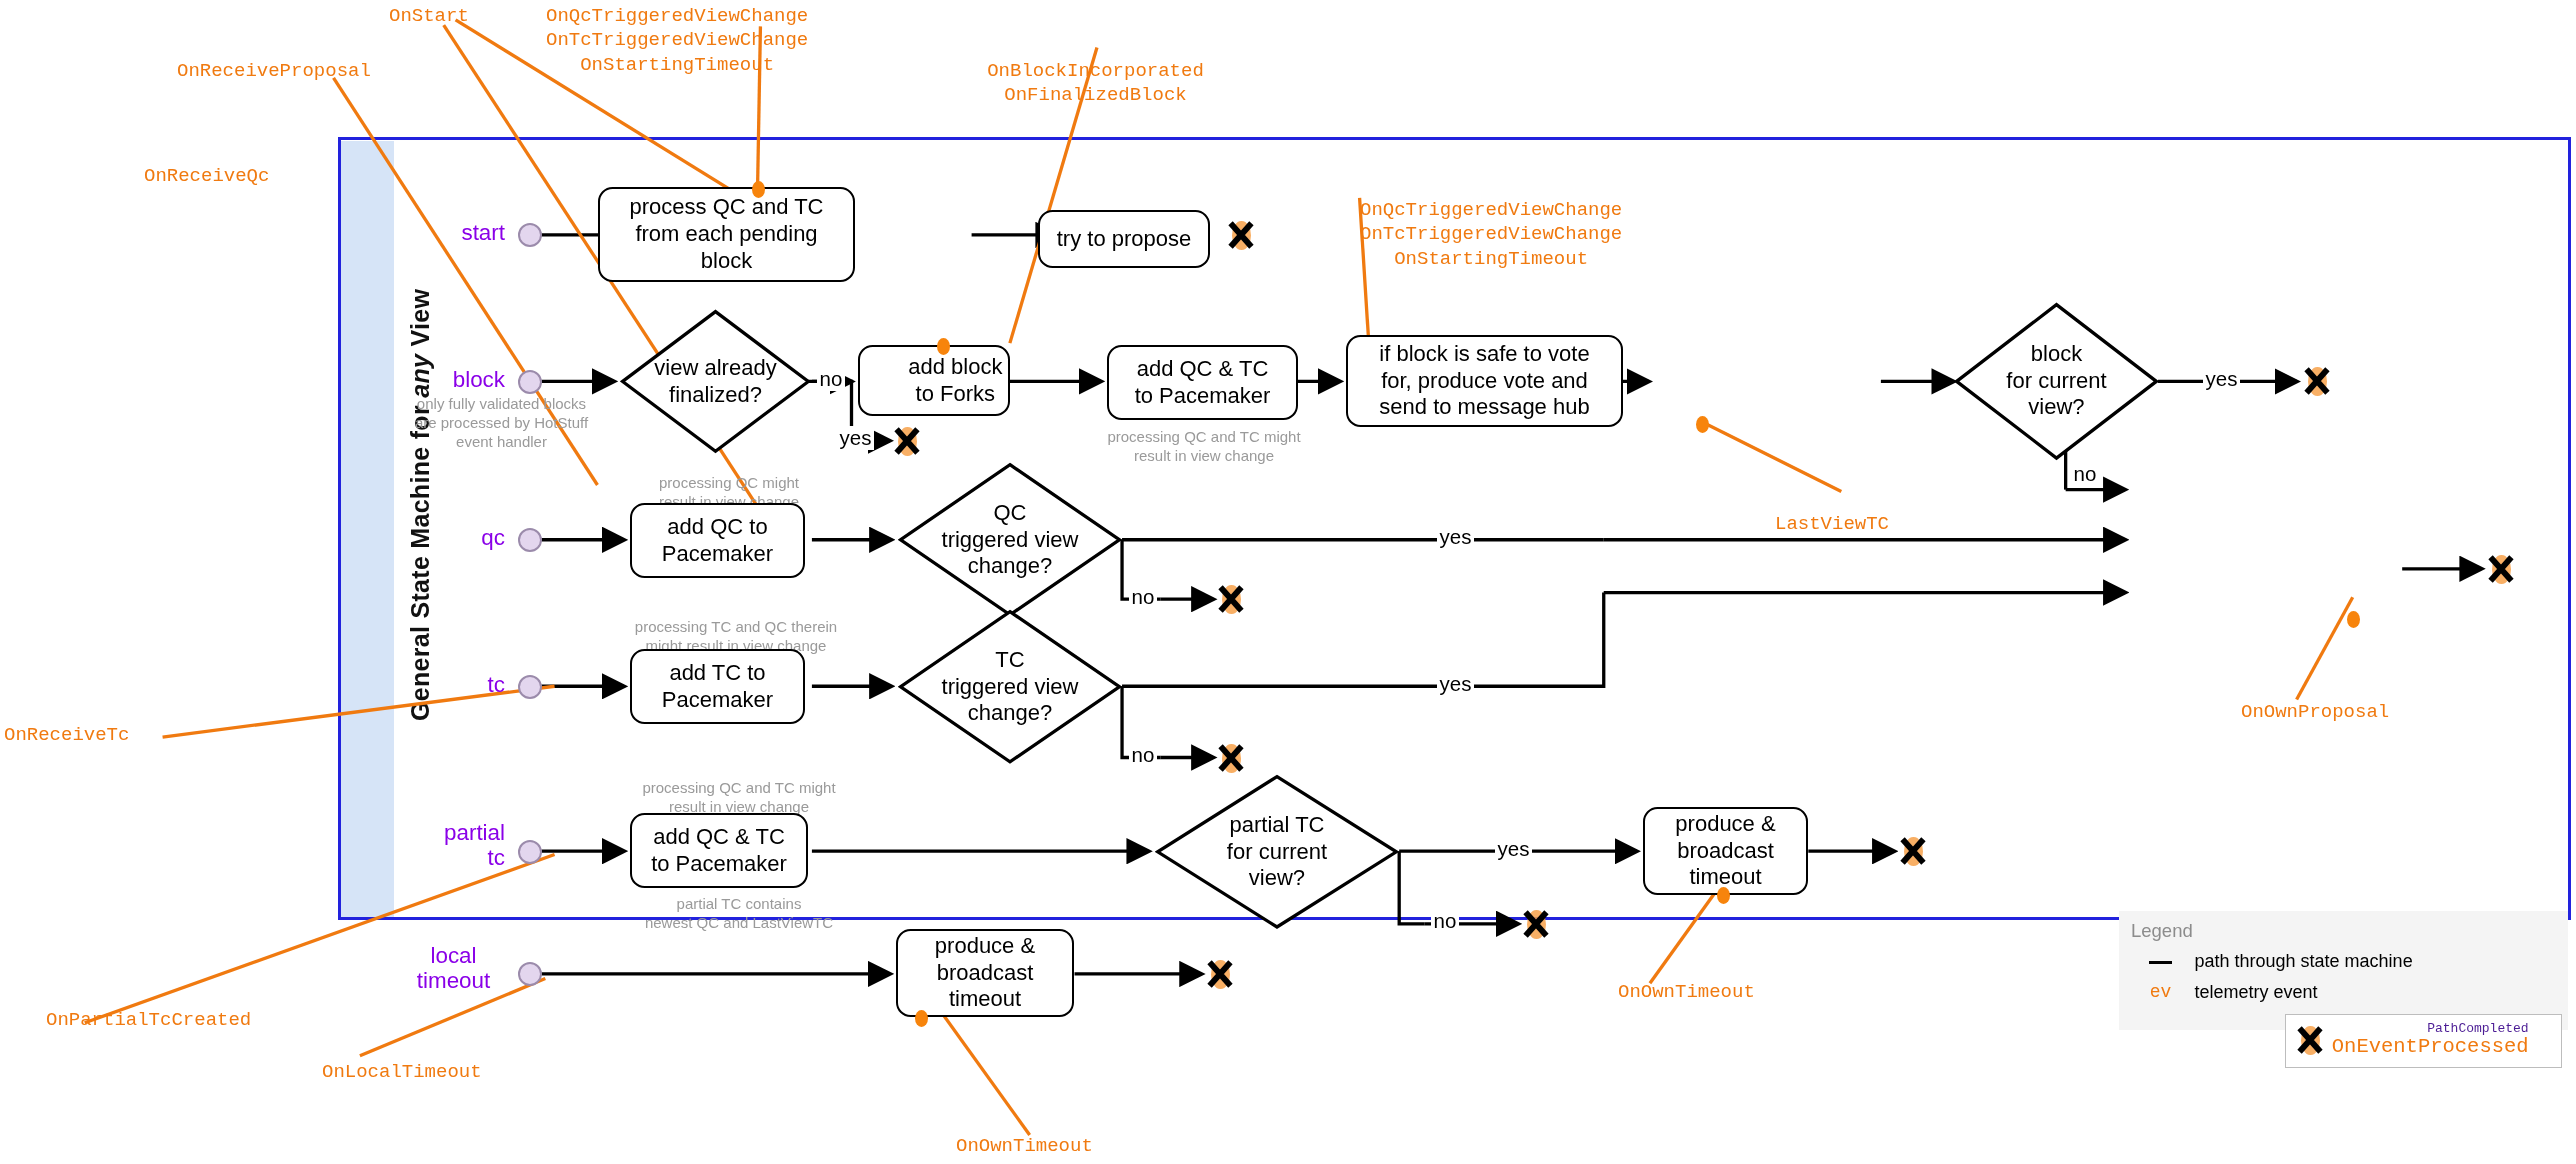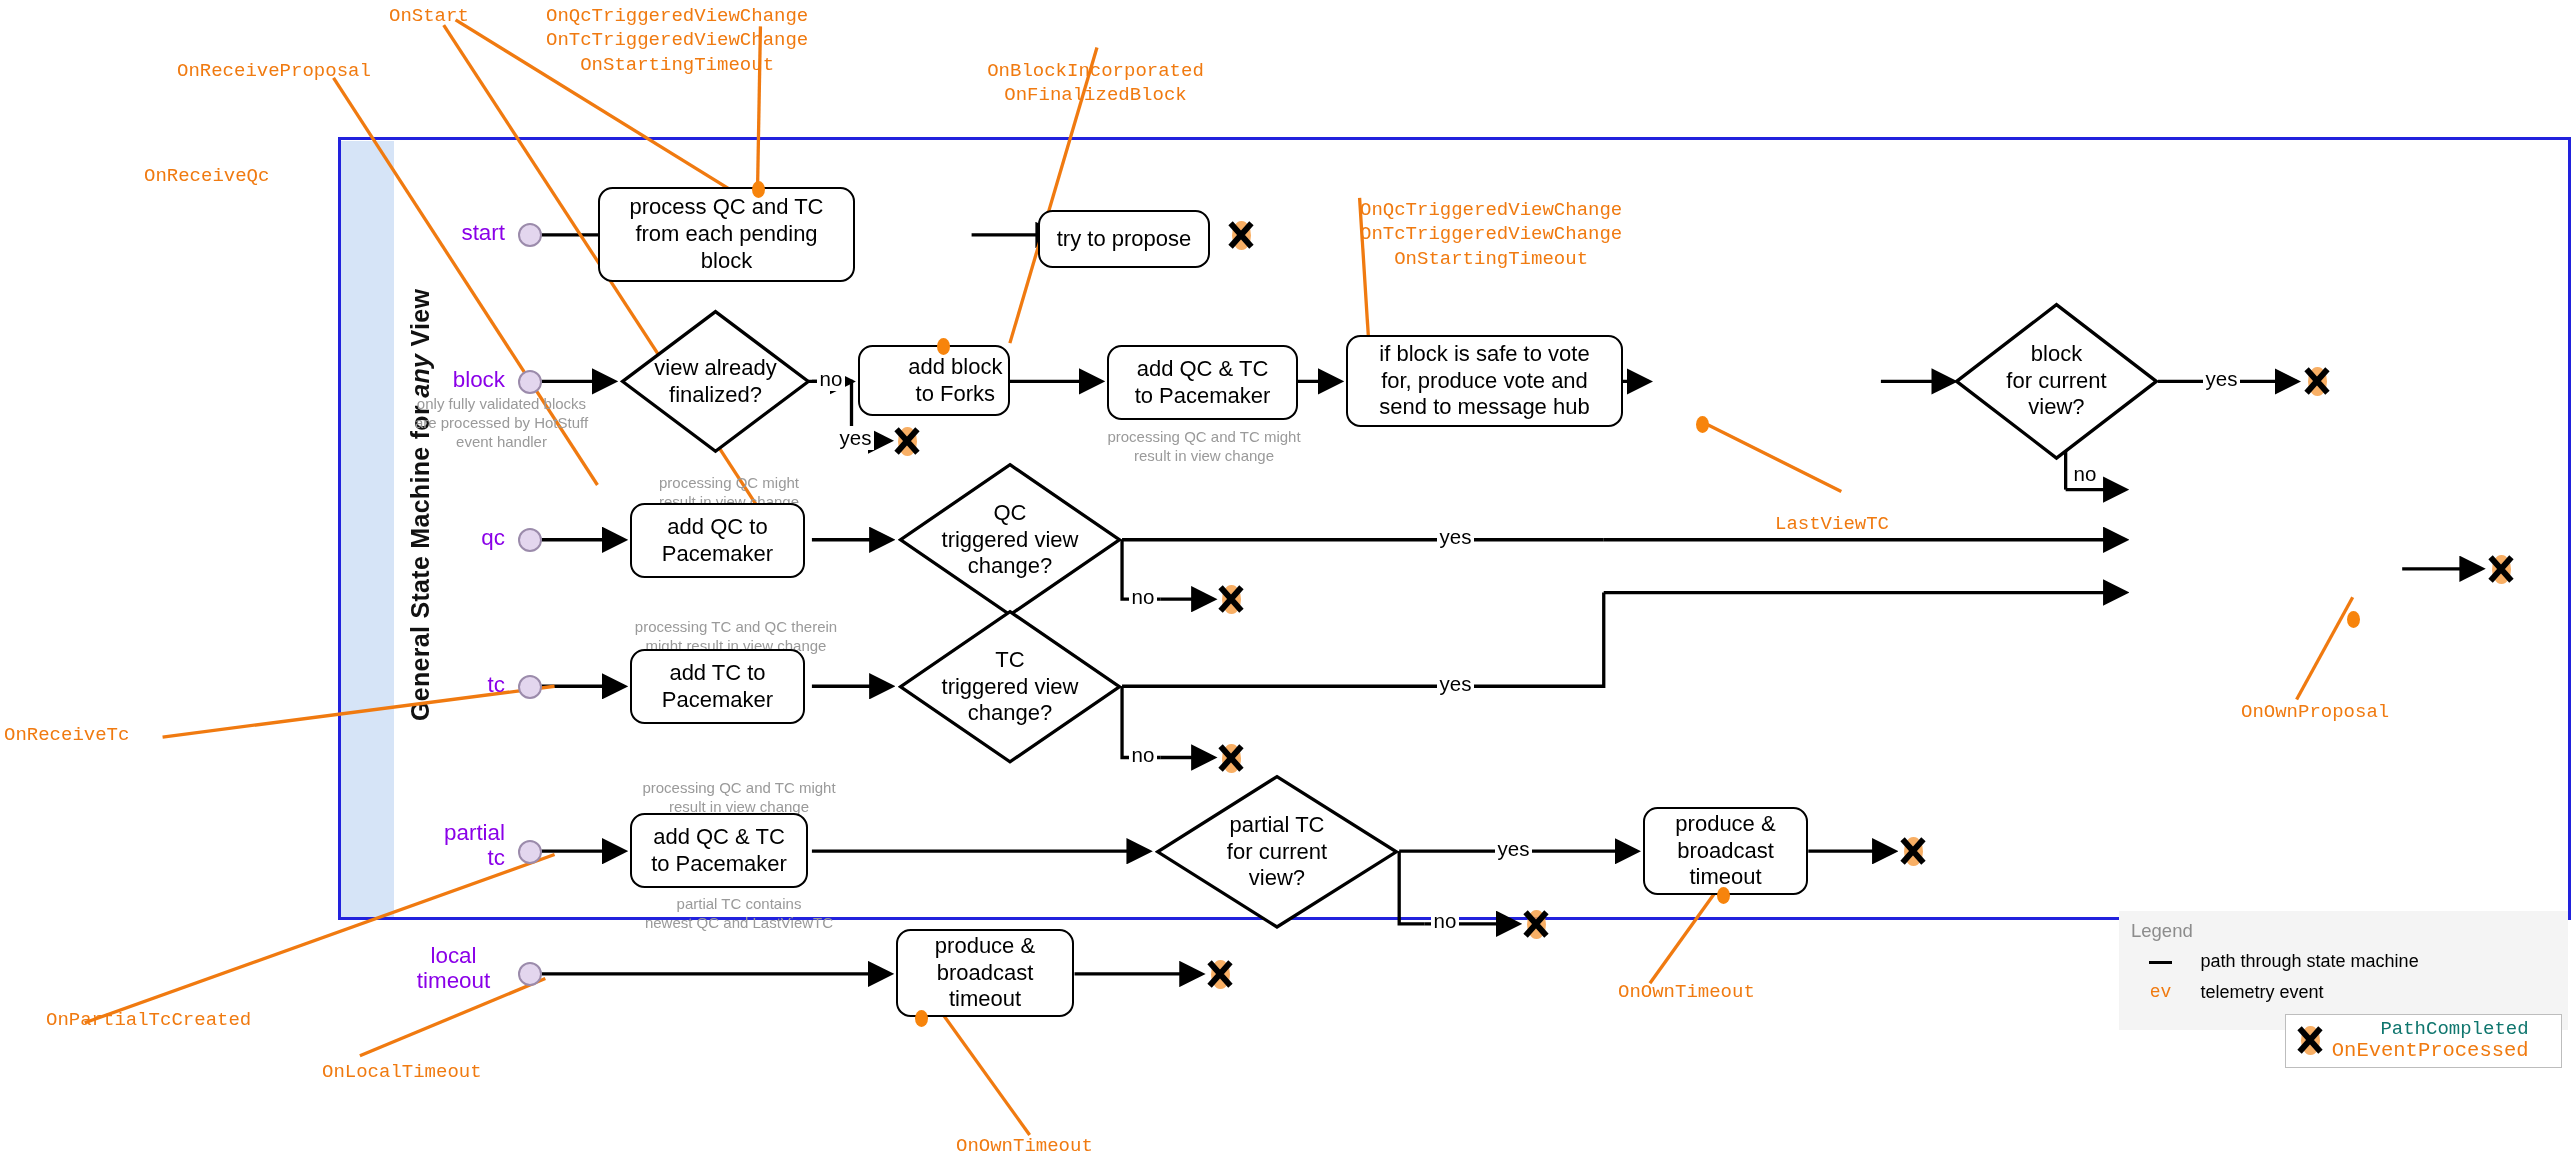--- a/index.html
+++ b/index.html
@@ -37,30 +37,30 @@
   .xmark svg{position:absolute;inset:0;}
 
   
   .ev{position:absolute;color:#f07a10;font-family:"Liberation Mono",monospace;
       font-size:19px;white-space:nowrap;line-height:1.28;}
   .evdot{position:absolute;width:13.2px;height:17px;border-radius:50%;background:#f7840c;}
 
   
   .legend{position:absolute;background:#f4f4f4;box-sizing:border-box;padding:9.2px 12px;}
   .legend-title{color:#8c8c8c;font-size:18.5px;margin-bottom:9.2px;}
-  .legend-row{display:flex;align-items:center;gap:25px;margin:9.2px 0 9.2px 14.5px;}
+  .legend-row{display:flex;align-items:center;gap:19px;margin:9.2px 0 9.2px 14.5px;}
   .legend-row .lkey{width:30px;text-align:center;font-size:18px;color:#000;}
   .legend-row .lkey.mono{font-family:"Liberation Mono",monospace;color:#f07a10;}
   .legend-row .ltext{font-size:18px;color:#000;}
   .legend-dash{display:inline-block;width:22.4px;height:3.3px;background:#000;vertical-align:middle;}
 
   .pathbox{position:absolute;border:1.3px solid #bdbdbd;background:#fff;box-sizing:border-box;
            display:flex;align-items:center;gap:6.6px;padding:5.3px 10.6px 6.6px 9.2px;}
   .pathbox .pb-text{display:flex;flex-direction:column;align-items:flex-end;line-height:1.1;}
-  .pathbox .pb-top{font-family:"Liberation Mono",monospace;font-size:19px;color:#0f766e;}
+  .pathbox .pb-top{font-family:"Liberation Mono",monospace;font-size:13px;color:#4c1d95;}
   .pathbox .pb-bot{font-family:"Liberation Mono",monospace;font-size:20.5px;color:#f07a10;}
 
   svg.wires{position:absolute;left:0;top:0;width:2576px;height:1164px;pointer-events:none;}
 </style>
 </head>
 <body>
 
 <div id="stage">
 
   <div class="sm-frame" style="left:338px;top:137px;width:2233px;height:783px;"></div>

